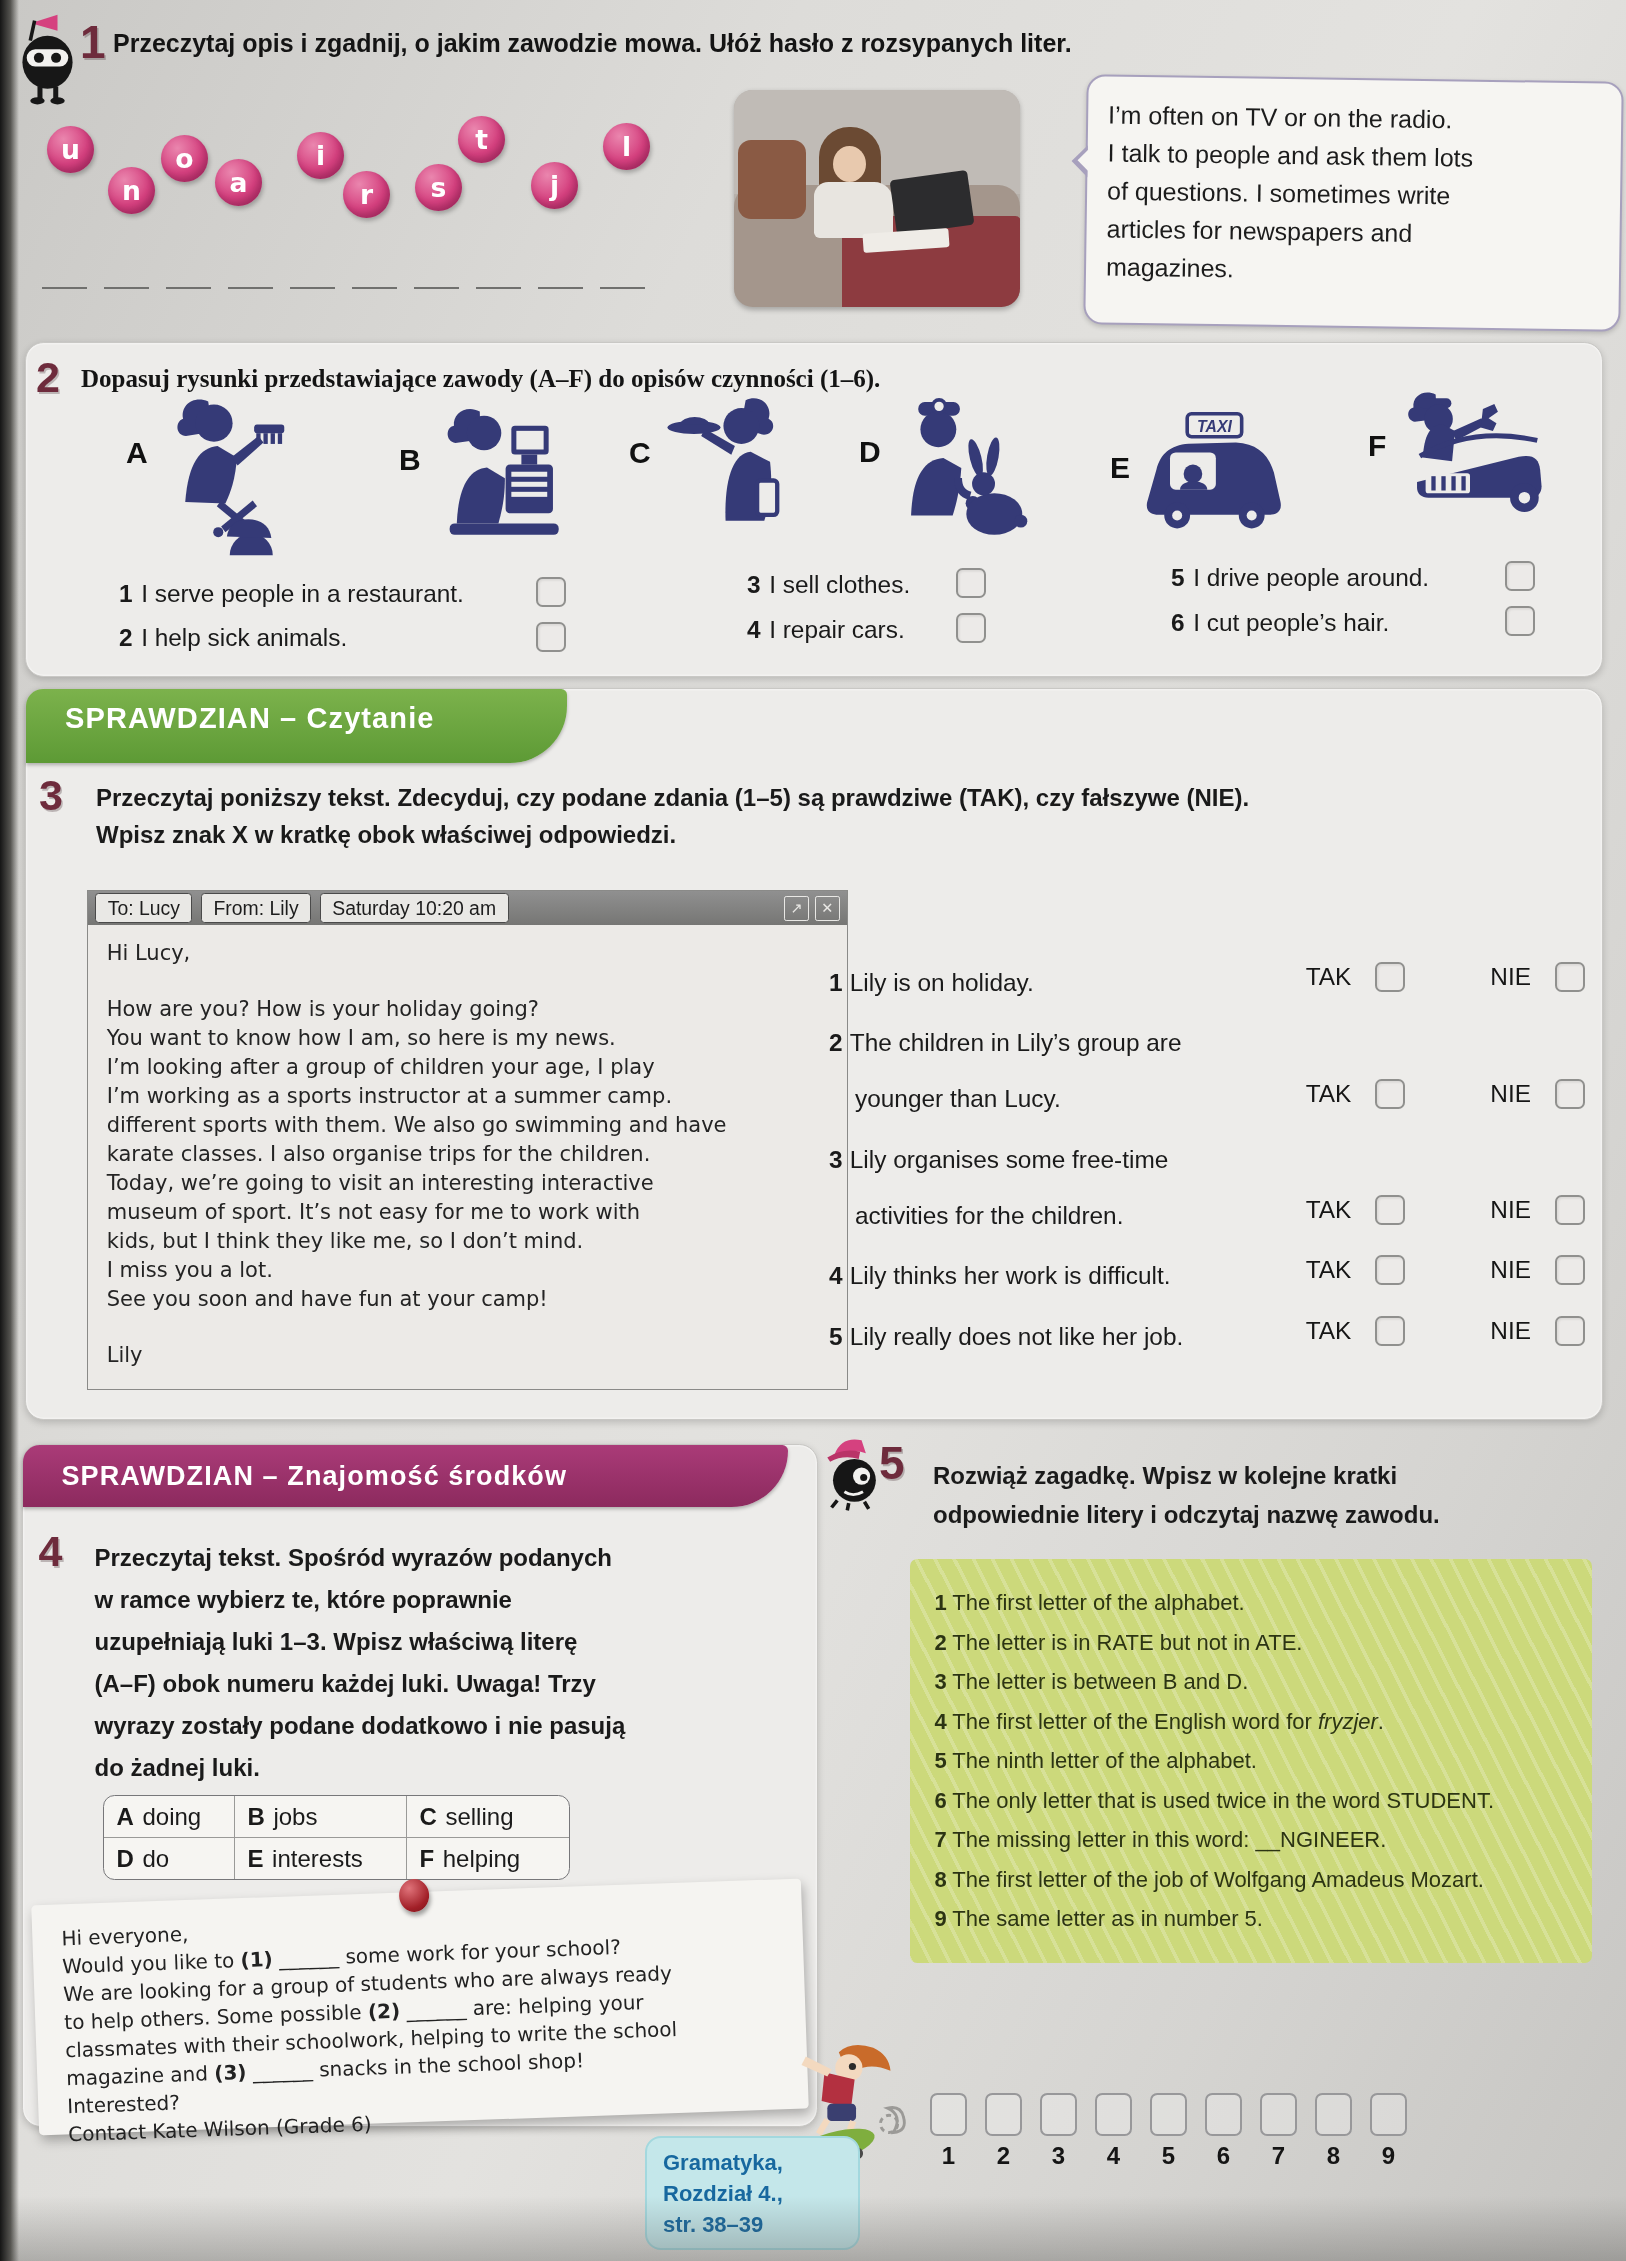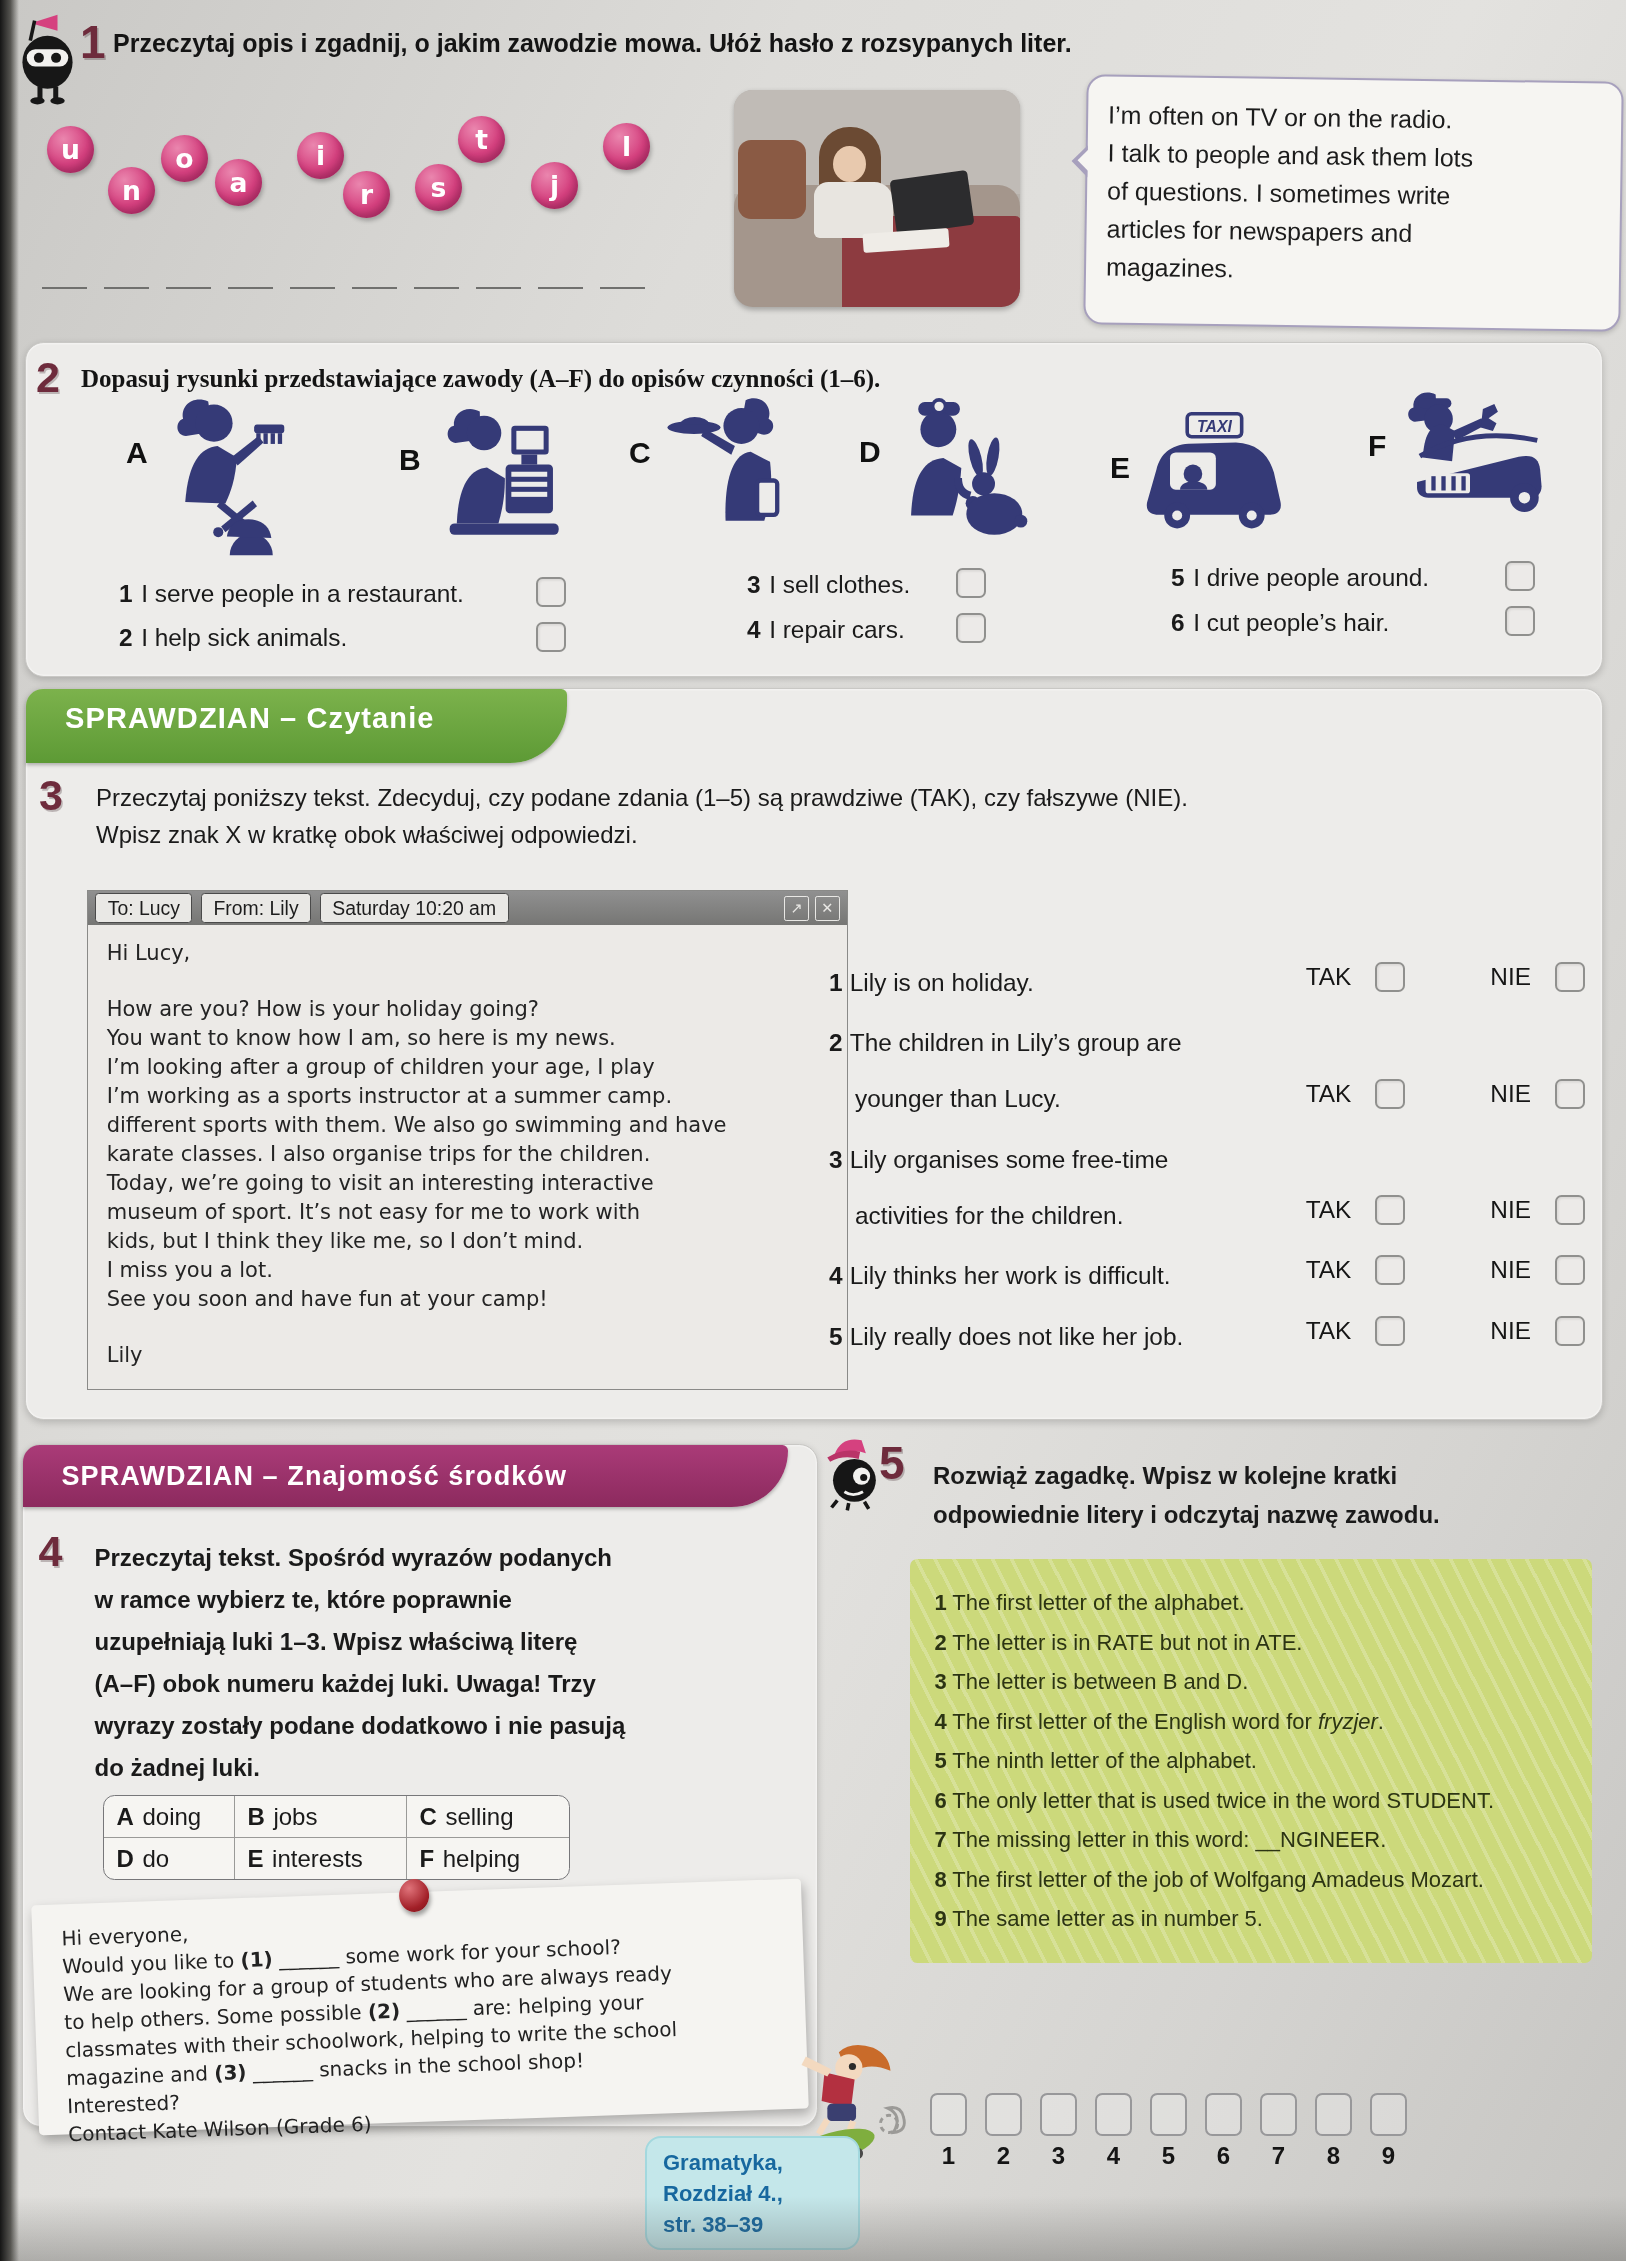--- a/index.html
+++ b/index.html
@@ -59,21 +59,21 @@
   .banner{position:absolute;color:#fff;font-weight:bold;letter-spacing:1.1px;
     box-shadow:0 2.2px 3.6px rgba(0,0,0,.25);}
   #banner1{left:0;top:0;width:502px;height:74px;font-size:29px;line-height:59px;padding-left:39px;
     background:linear-gradient(180deg,#7cb24c,#5d9a35);border-radius:17px 5.7px 57px 0;}
   #banner2{left:0;top:0;width:726px;height:62px;font-size:27px;line-height:62px;padding-left:39px;
     background:linear-gradient(180deg,#aa3b78,#8c2a5e);border-radius:17px 5.7px 57px 0;}
 
   
   #ex3-card{left:25px;top:688px;width:1576px;height:730px;}
   #ex3-num{position:absolute;left:13px;top:85px;font-size:43px;}
-  #ex3-title{position:absolute;left:70px;top:90px;width:1486px;font-size:24px;font-weight:normal;line-height:37px;}
+  #ex3-title{position:absolute;left:70px;top:90px;width:1486px;font-size:24px;font-weight:bold;line-height:37px;}
   #email{position:absolute;left:61px;top:201px;width:759px;height:498px;
     background:#eceae7;border:1.4px solid #8a8a88;}
   #email-head{height:34px;background:linear-gradient(#909090,#767674);display:flex;align-items:center;
     padding:0 7.2px;gap:8.6px;}
   .tab{background:#e9e8e5;border:1.4px solid #4a4a4a;border-radius:3.6px;padding:2.2px 11.5px;
     font-size:19.4px;color:#1d1d1d;white-space:nowrap;}
   #email-btns{margin-left:auto;display:flex;gap:5.7px;}
   .winbtn{width:23px;height:23px;border:1.4px solid #e9e8e5;color:#e9e8e5;font-size:14.4px;
     display:flex;align-items:center;justify-content:center;border-radius:2.2px;}
   #email-body{padding:14.4px 18.7px;font-family:"DejaVu Sans",sans-serif;font-size:21px;

